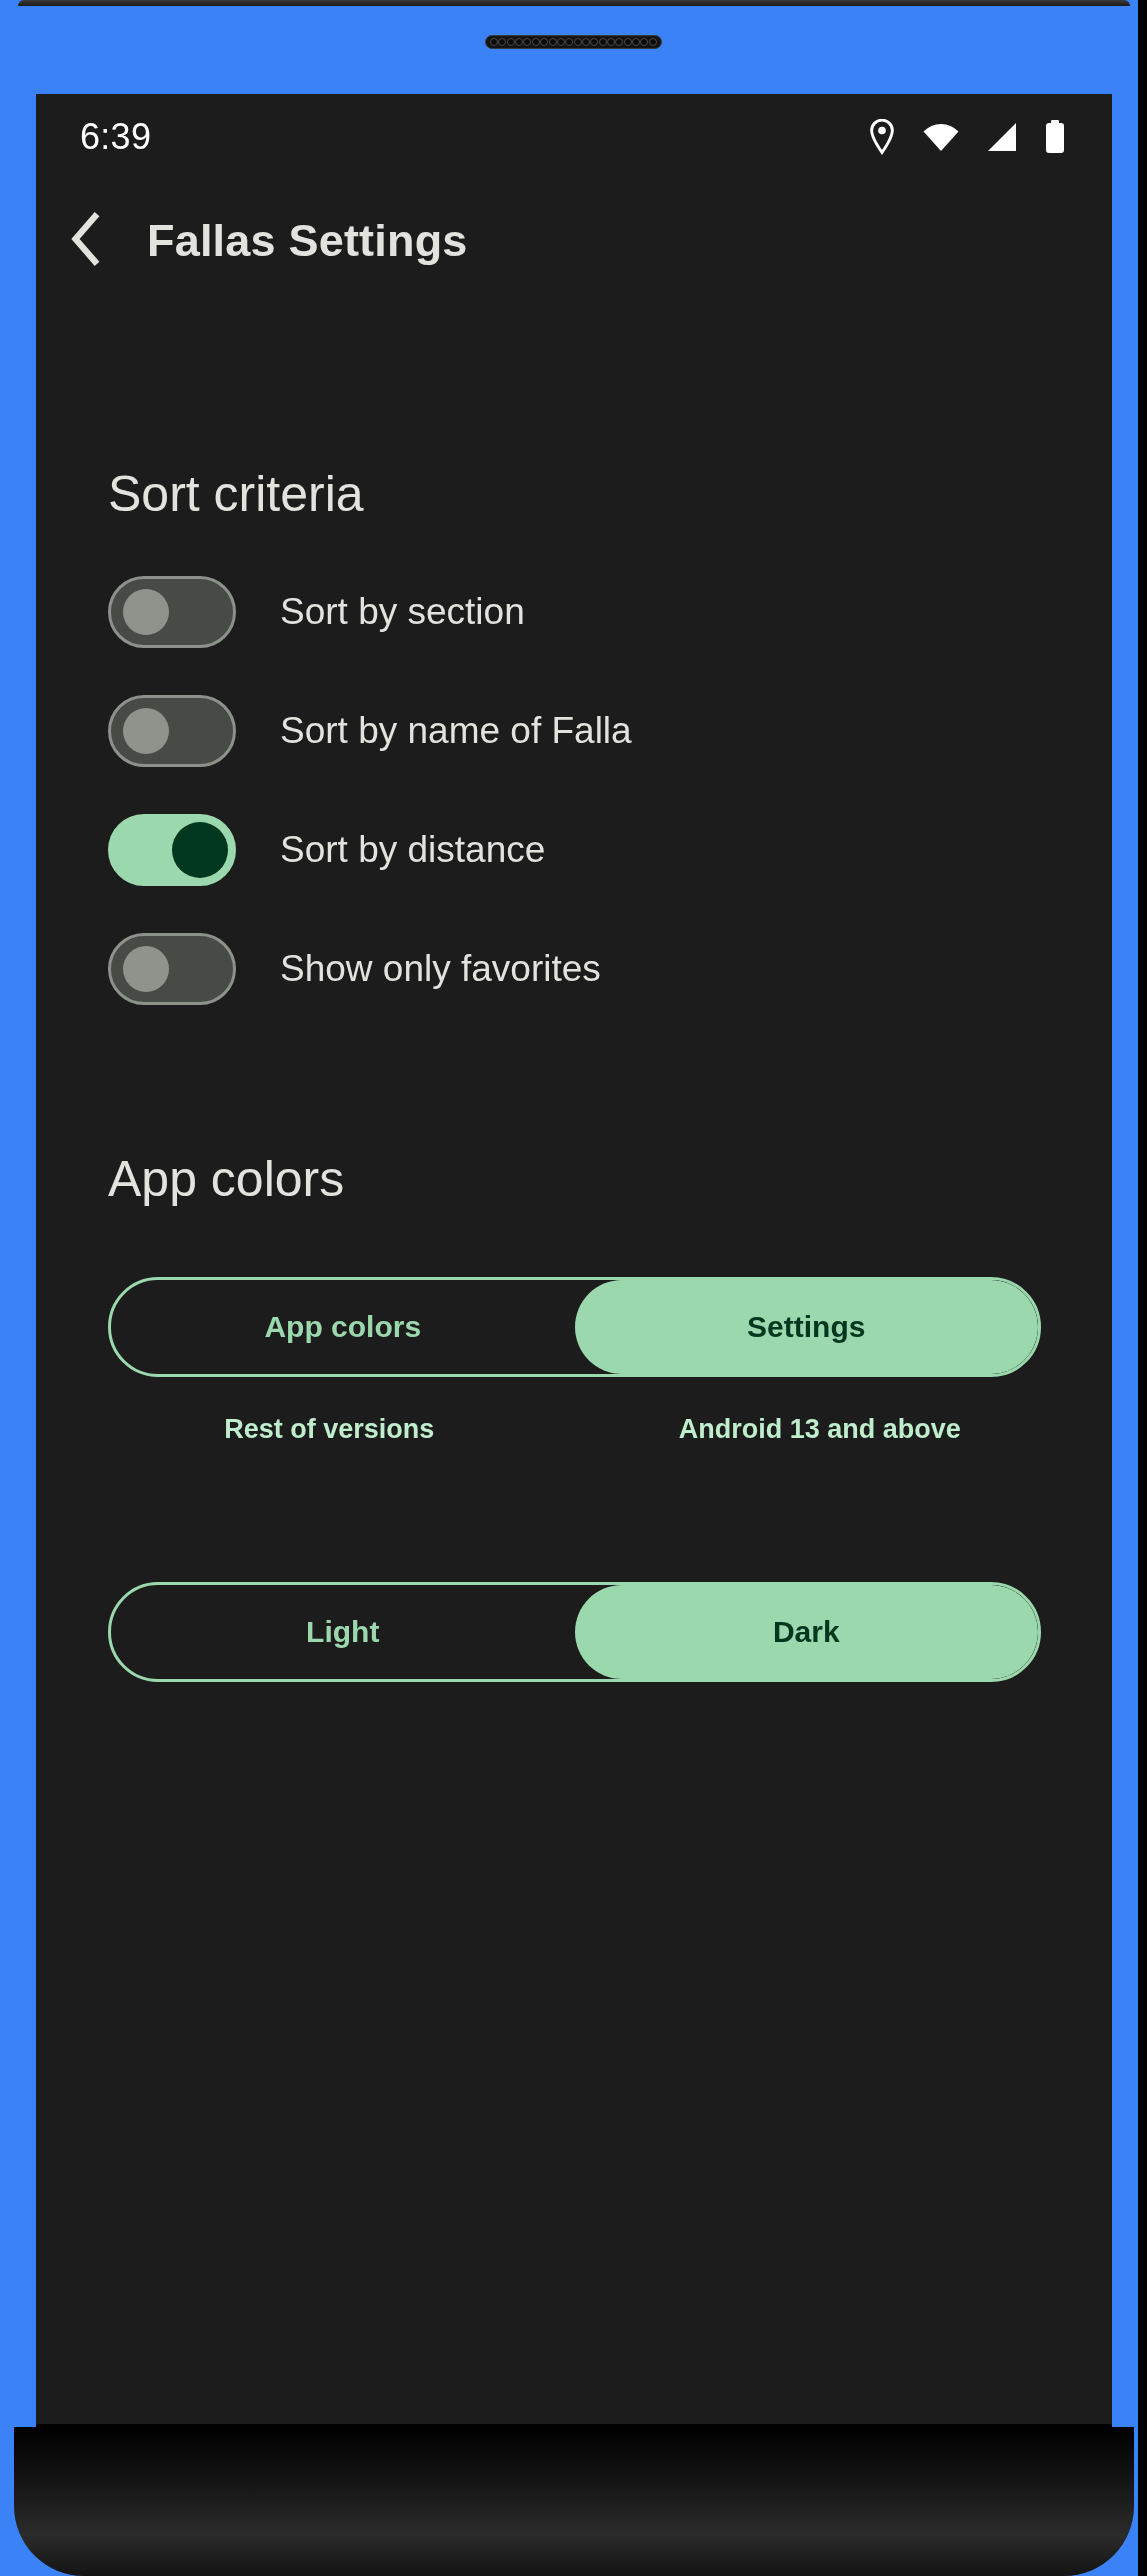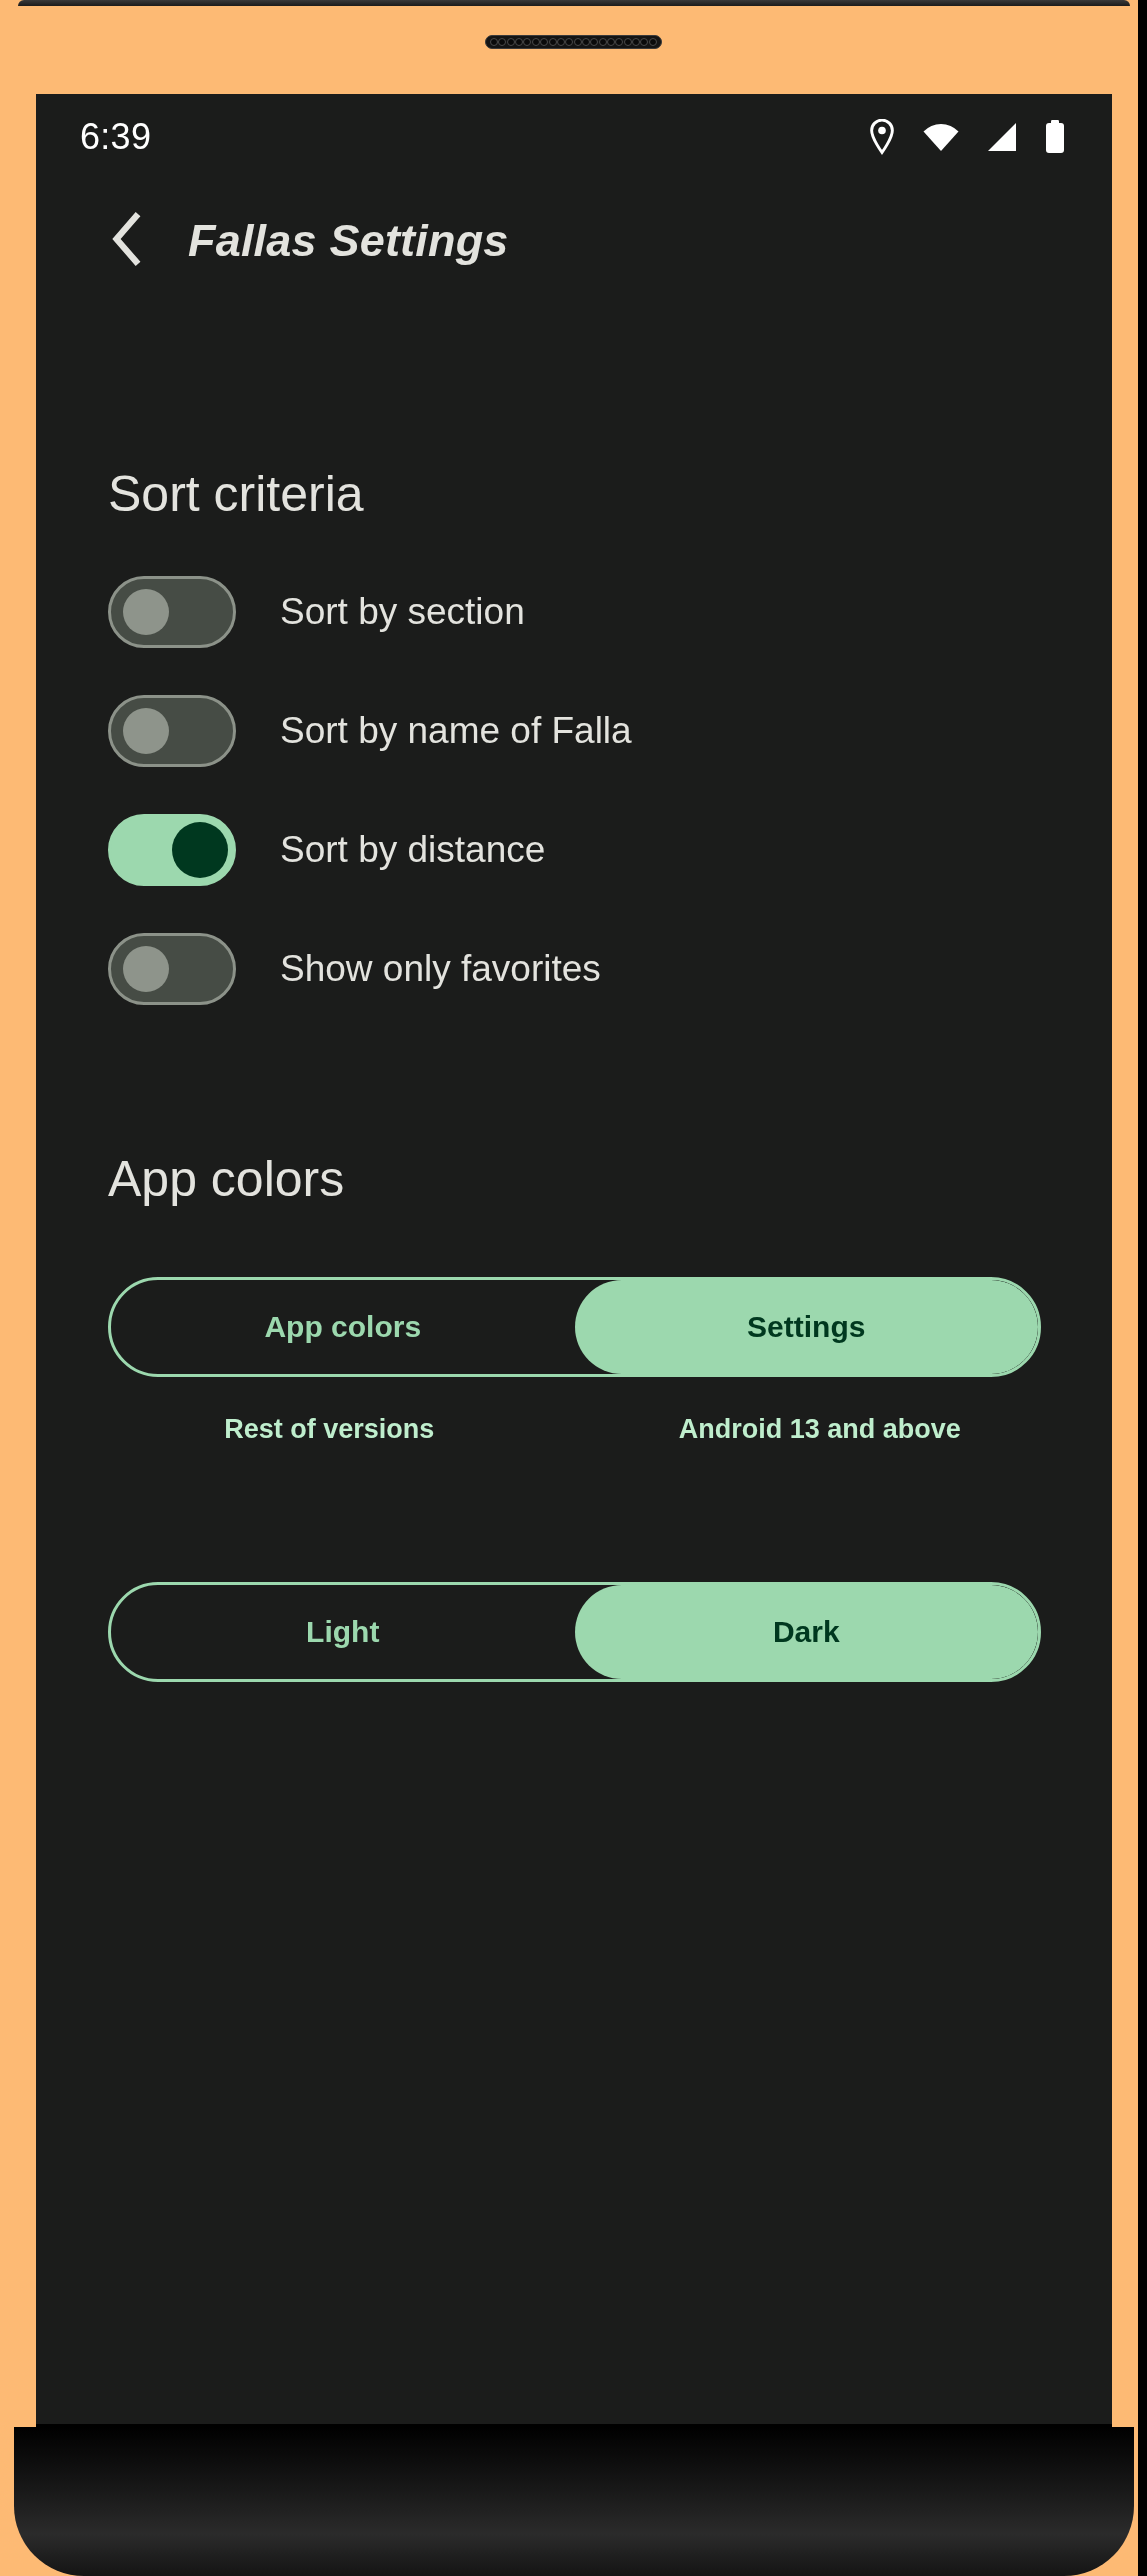--- a/index.html
+++ b/index.html
@@ -10,21 +10,21 @@
     background: #000000;
     font-family: "Liberation Sans", sans-serif;
     overflow: hidden;
   }
 
   
   #device {
     position: relative;
     width: 1138px;
     height: 2576px;
-    background: #fdba74;
+    background: #3b82f6;
   }
 
   .bezel-top-edge {
     position: absolute;
     left: 18px; top: 0; width: 1112px; height: 6px;
     background: linear-gradient(180deg, #3a3a3a 0%, #1b1b1b 100%);
     border-radius: 60px 60px 0 0;
   }
 
   .speaker-grille {
@@ -79,23 +79,22 @@
   .status-icons {
     display: flex; align-items: center; gap: 26px;
   }
   .status-icons svg { display: block; }
 
   
   .appbar {
     position: absolute; left: 0; top: 86px;
     width: 100%; height: 122px;
     display: flex; align-items: center;
-    padding-left: 64px;
+    padding-left: 23px;
     gap: 34px;
-    font-style: italic;
   }
   .back-btn {
     width: 54px; height: 54px;
     display: flex; align-items: center; justify-content: center;
     cursor: pointer;
   }
   .page-title {
     color: #e3e3de;
     font-size: 45px;
     font-weight: bold;

